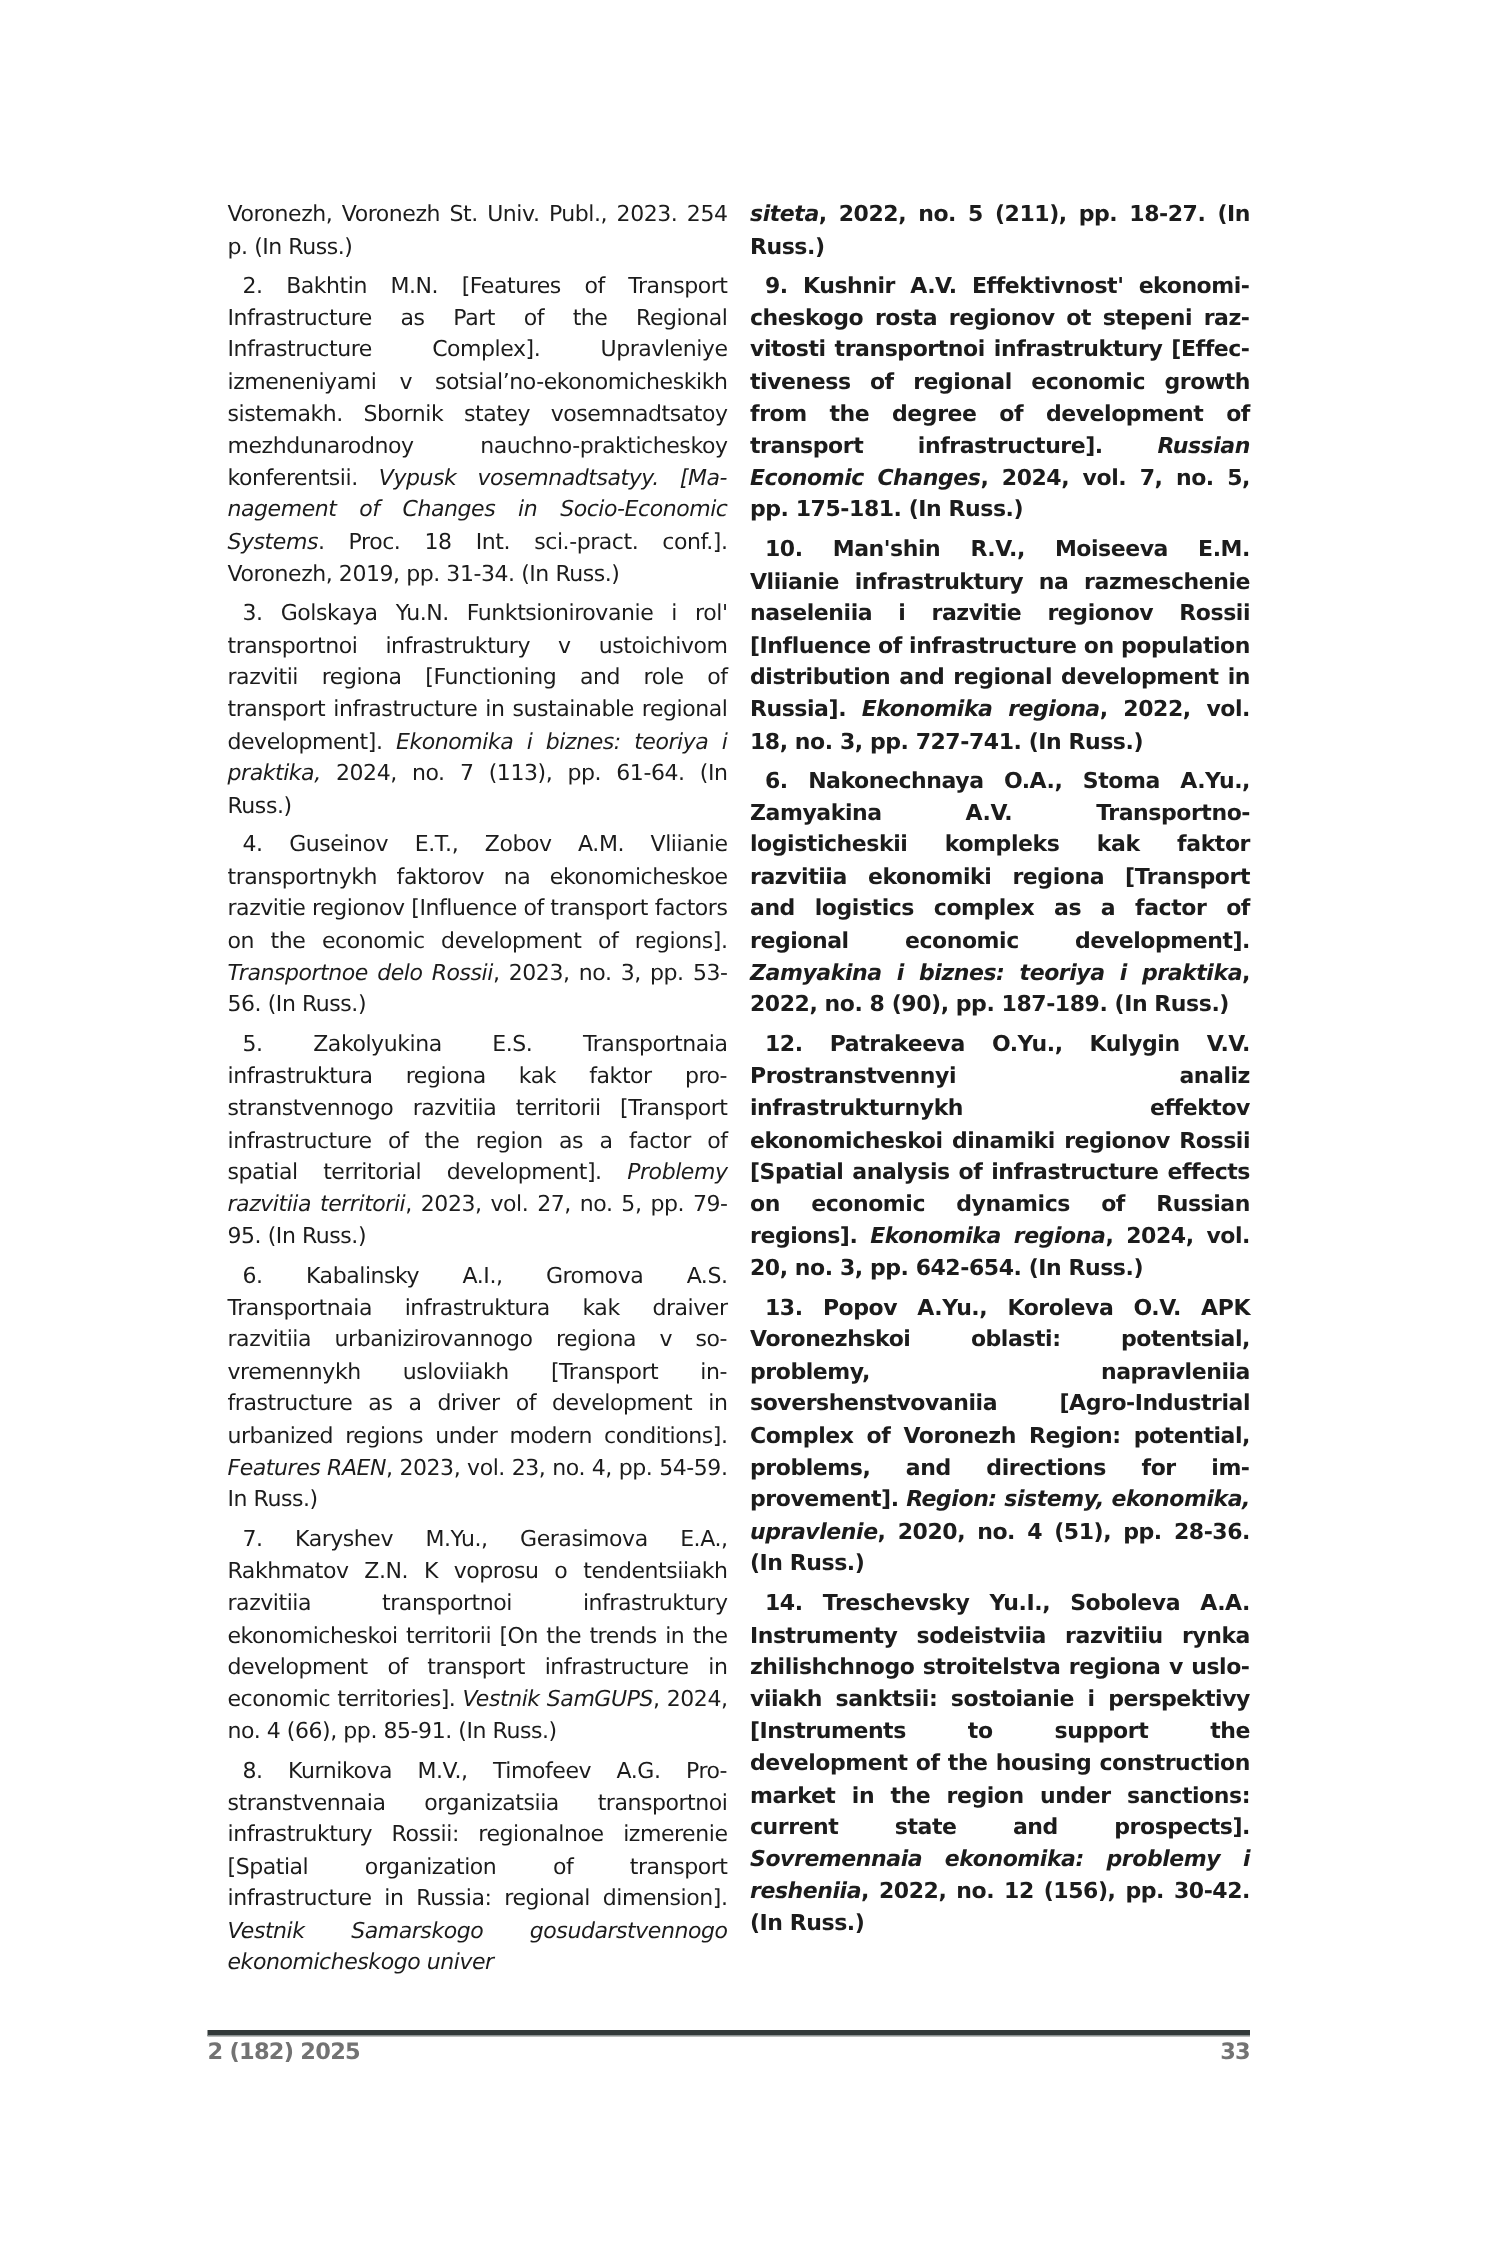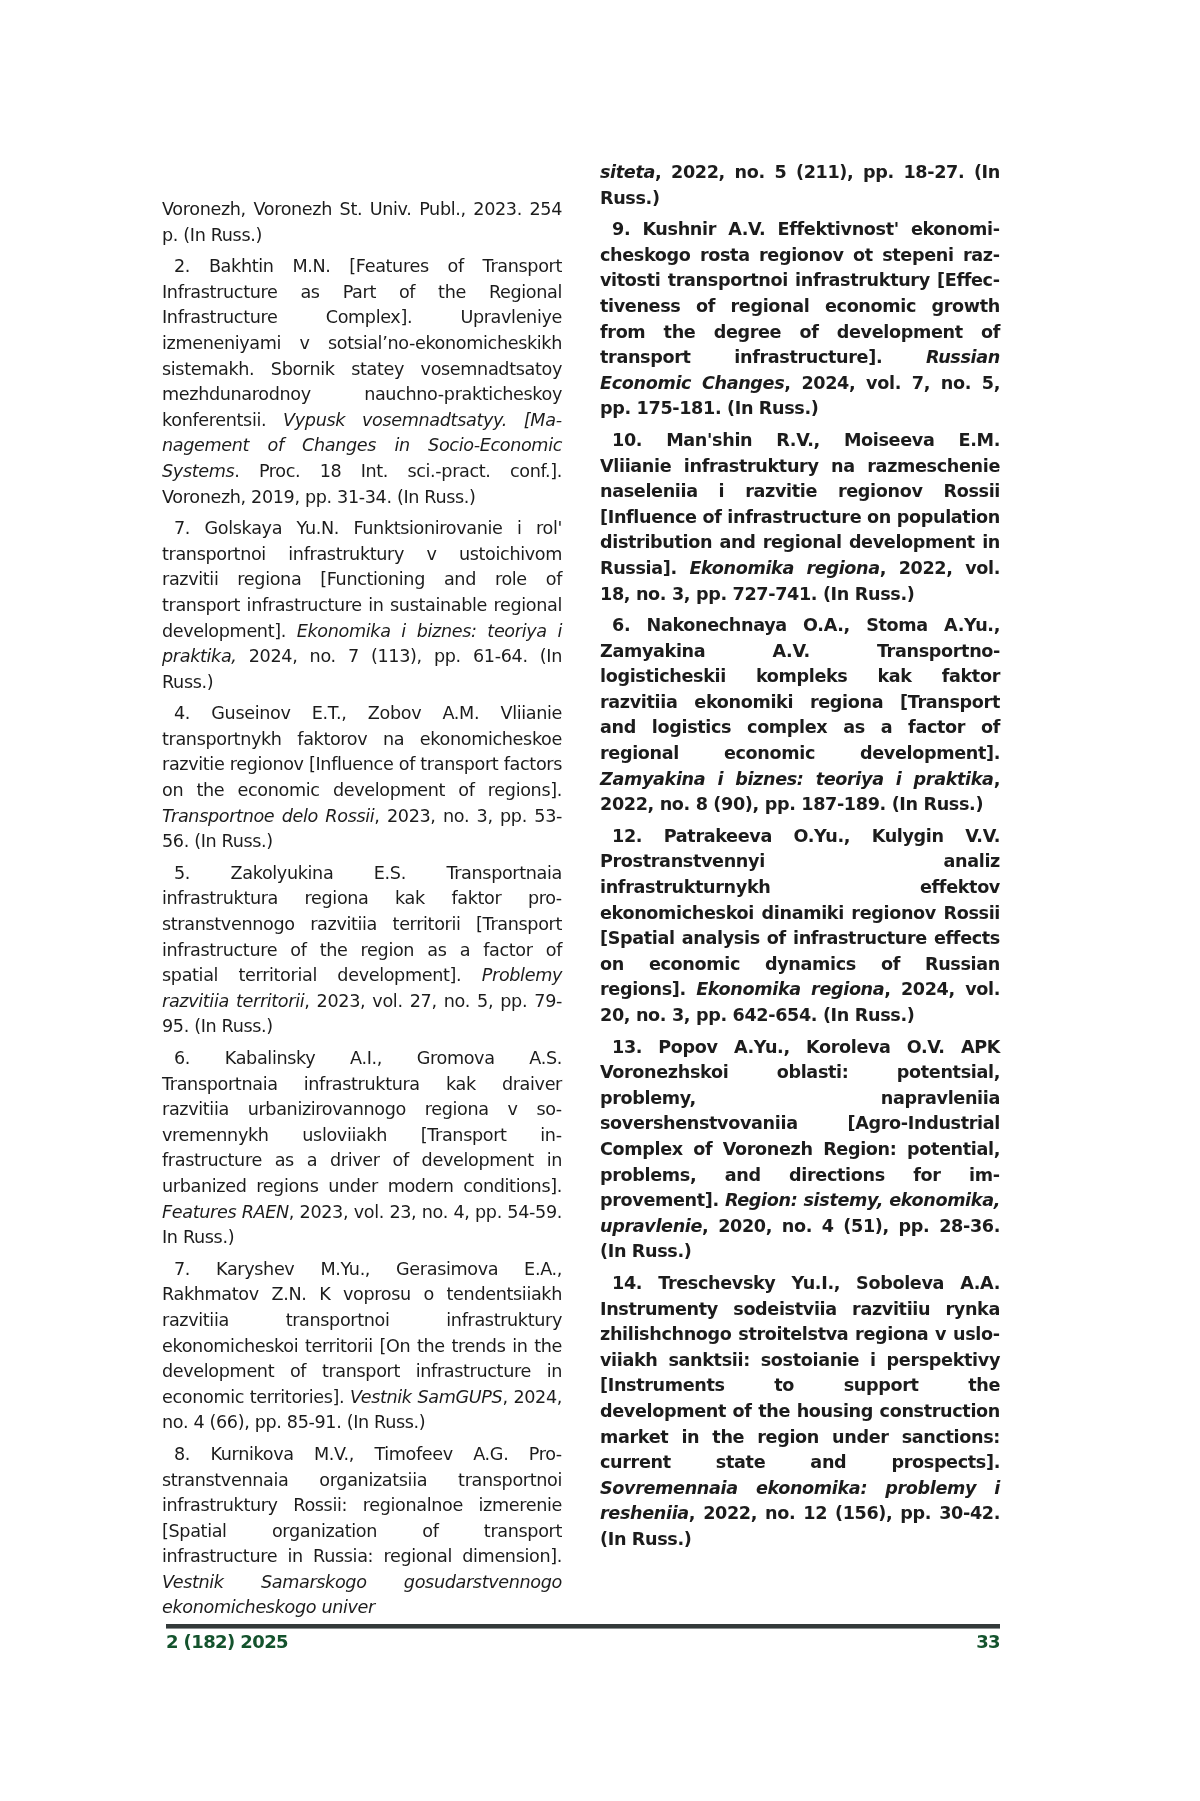--- a/index.html
+++ b/index.html
@@ -1,37 +1,37 @@
 <!DOCTYPE html>
 <html><head>
 <meta charset="utf-8">
 <style>
   html, body { margin:0; padding:0; background:#ffffff; }
   body { width:1200px; height:1801px; position:relative; overflow:hidden;
          font-family:"DejaVu Sans", sans-serif; color:#1c1c1c; }
   .col { position:absolute; top:160px; width:400px; font-size:17.6px; line-height:25.6px;
          text-align:justify; letter-spacing:-0.35px; word-spacing:0px; hyphens:manual; }
-  .col.left { left:162px;margin-top:37px; }
+  .col.left { left:182px; }
   .col.right { left:600px;font-weight:bold; }
   .ref { margin:0 0 6px 0; text-indent:12px; }
   .ref.cont { text-indent:0; }
   .ref i { font-style:italic; }
   .rule { position:absolute; left:166px; top:1624px; width:834px; height:4px;
           background:#333a3a; border-bottom:1px solid #8a9090; }
   .footer { position:absolute; top:1631px; left:166px; width:834px; display:flex;
             justify-content:space-between; font-family:"DejaVu Sans", sans-serif;
-            font-weight:bold; font-size:18px; color:#14532d; letter-spacing:-0.6px; }
+            font-weight:bold; font-size:18px; color:#737373; letter-spacing:-0.6px; }
 </style>
 </head>
 <body>
 
 <div class="col left">
     <p class="ref cont"><span>Voronezh, Voronezh St. Univ. Publ., 2023. 254 p. (In Russ.)</span></p>
     <p class="ref"><span>2. Bakhtin M.N. [Features of Transport Infrastructure as Part of the Regional Infrastructure Complex]. Upravleniye izmeneniyami v sotsial’no-ekonomicheskikh sistemakh. Sbornik statey vosemnadtsatoy mezhdunarodnoy nauchno-prakticheskoy konferentsii. </span><i>Vypusk vosemnadtsatyy. [Ma­nagement of Changes in Socio-Economic Systems</i><span>. Proc. 18 Int. sci.-pract. conf.]. Voronezh, 2019, pp. 31-34. (In Russ.)</span></p>
-    <p class="ref"><span>7. Golskaya Yu.N. Funktsionirovanie i rol' transportnoi infrastruktury v ustoichivom razvitii regiona [Functioning and role of transport infrastructure in sustainable regional development]. </span><i>Ekonomika i biznes: teoriya i praktika,</i><span> 2024, no. 7 (113), pp. 61-64. (In Russ.)</span></p>
+    <p class="ref"><span>3. Golskaya Yu.N. Funktsionirovanie i rol' transportnoi infrastruktury v ustoichivom razvitii regiona [Functioning and role of transport infrastructure in sustainable regional development]. </span><i>Ekonomika i biznes: teoriya i praktika,</i><span> 2024, no. 7 (113), pp. 61-64. (In Russ.)</span></p>
     <p class="ref"><span>4. Guseinov E.T., Zobov A.M. Vliianie transportnykh faktorov na ekonomicheskoe razvitie regionov [Influence of transport factors on the economic development of regions]. </span><i>Transportnoe delo Rossii</i><span>, 2023, no. 3, pp. 53-56. (In Russ.)</span></p>
     <p class="ref"><span>5. Zakolyukina E.S. Transportnaia infrastruktura regiona kak faktor pro­stranstvennogo razvitiia territorii [Transport infrastructure of the region as a factor of spatial territorial development]. </span><i>Problemy razvitiia territorii</i><span>, 2023, vol. 27, no. 5, pp. 79-95. (In Russ.)</span></p>
     <p class="ref"><span>6. Kabalinsky A.I., Gromova A.S. Transportnaia infrastruktura kak draiver razvitiia urbanizirovannogo regiona v so­vremennykh usloviiakh [Transport in­frastructure as a driver of development in urbanized regions under modern con­ditions]. </span><i>Features RAEN</i><span>, 2023, vol. 23, no. 4, pp. 54-59. In Russ.)</span></p>
     <p class="ref"><span>7. Karyshev M.Yu., Gerasimova E.A., Rakhmatov Z.N. K voprosu o tendentsiiakh razvitiia transportnoi infrastruktury ekonomicheskoi territorii [On the trends in the development of transport infrastructure in economic territories]. </span><i>Vestnik SamGUPS</i><span>, 2024, no. 4 (66), pp. 85-91. (In Russ.)</span></p>
     <p class="ref"><span>8. Kurnikova M.V., Timofeev A.G. Pro­stranstvennaia organizatsiia transport­noi infrastruktury Rossii: regionalnoe izmerenie [Spatial organization of trans­port infrastructure in Russia: regional dimension]. </span><i>Vestnik Samarskogo gosu­darstvennogo ekonomicheskogo univer­</i></p>
   </div>
 <div class="col right">
     <p class="ref cont"><i>siteta</i><span>, 2022, no. 5 (211), pp. 18-27. (In Russ.)</span></p>
     <p class="ref"><span>9. Kushnir A.V. Effektivnost' ekonomi­cheskogo rosta regionov ot stepeni raz­vitosti transportnoi infrastruktury [Effec­tiveness of regional economic growth from the degree of development of transport infrastructure]. </span><i>Russian Economic Changes</i><span>, 2024, vol. 7, no. 5, pp. 175-181. (In Russ.)</span></p>
     <p class="ref"><span>10. Man'shin R.V., Moiseeva E.M. Vliianie infrastruktury na razmeschenie naseleniia i razvitie regionov Rossii [Influence of infrastructure on population distribution and regional development in Russia]. </span><i>Ekonomika regiona</i><span>, 2022, vol. 18, no. 3, pp. 727-741. (In Russ.)</span></p>

